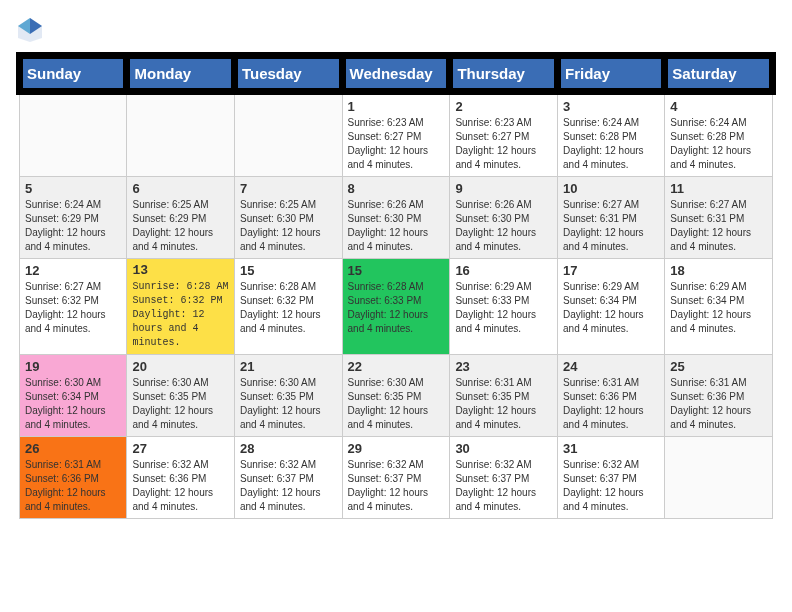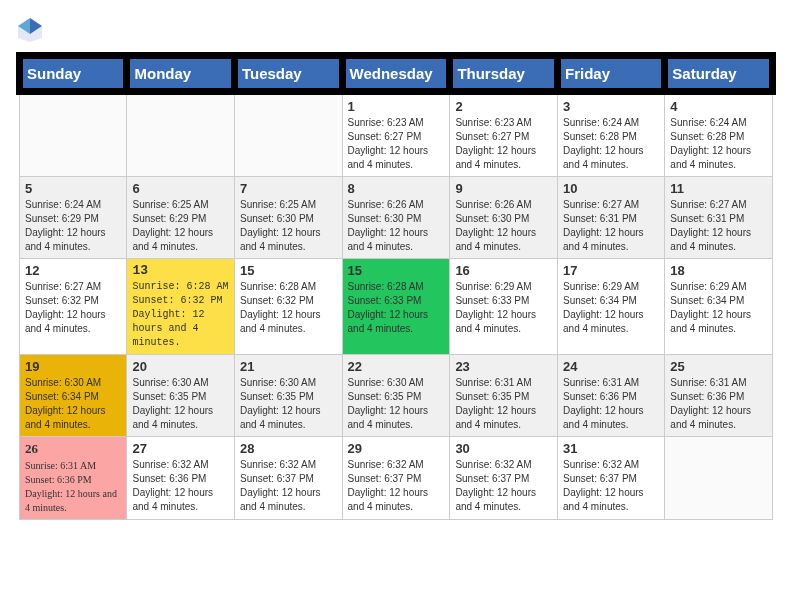--- a/index.html
+++ b/index.html
@@ -226,21 +226,21 @@
 Daylight: 12 hours and 4 minutes.</div>
         </td>
         <td style="background: rgb(255, 255, 255);">
           <span class="day-num">18</span>
           <div class="day-info" style="white-space: pre-line;">Sunrise: 6:29 AM
 Sunset: 6:34 PM
 Daylight: 12 hours and 4 minutes.</div>
         </td>
       </tr>
       <tr>
-        <td style="background: #eab308;">
+        <td style="background: #f9a8d4;">
           <span class="day-num">19</span>
           <div class="day-info" style="white-space: pre-line;">Sunrise: 6:30 AM
 Sunset: 6:34 PM
 Daylight: 12 hours and 4 minutes.</div>
         </td>
         <td style="background: rgb(240, 240, 240); margin-left: 25px;">
           <span class="day-num">20</span>
           <div class="day-info" style="white-space: pre-line;">Sunrise: 6:30 AM
 Sunset: 6:35 PM
 Daylight: 12 hours and 4 minutes.</div>
@@ -270,21 +270,21 @@
 Daylight: 12 hours and 4 minutes.</div>
         </td>
         <td style="background: rgb(240, 240, 240);">
           <span class="day-num">25</span>
           <div class="day-info" style="white-space: pre-line;">Sunrise: 6:31 AM
 Sunset: 6:36 PM
 Daylight: 12 hours and 4 minutes.</div>
         </td>
       </tr>
       <tr>
-        <td style="background: #fca5a5; font-family: Liberation Serif, serif;">
+        <td style="background: #f97316;">
           <span class="day-num">26</span>
           <div class="day-info" style="white-space: pre-line;">Sunrise: 6:31 AM
 Sunset: 6:36 PM
 Daylight: 12 hours and 4 minutes.</div>
         </td>
         <td style="background: rgb(255, 255, 255);">
           <span class="day-num">27</span>
           <div class="day-info" style="white-space: pre-line;">Sunrise: 6:32 AM
 Sunset: 6:36 PM
 Daylight: 12 hours and 4 minutes.</div>

